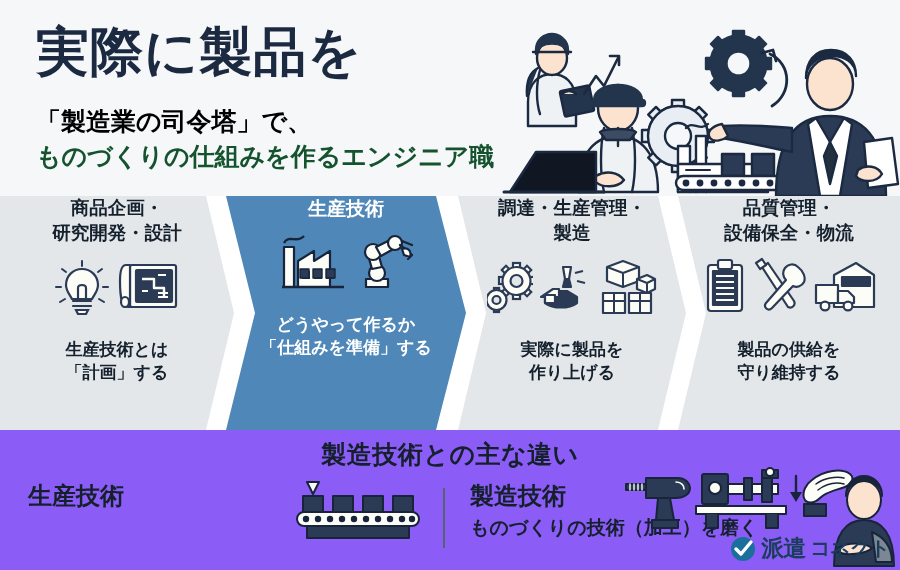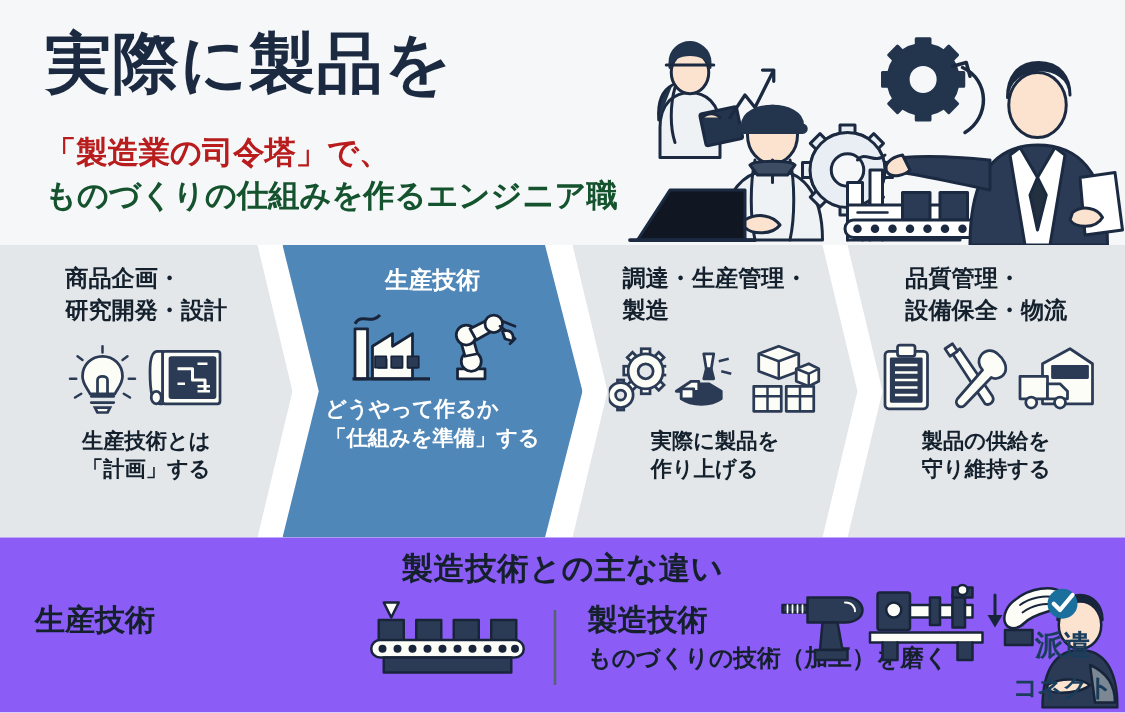--- a/index.html
+++ b/index.html
@@ -13,69 +13,69 @@
   #page{position:relative;width:900px;height:570px;background:#f5f7f9;}
 
   
   .hero{position:absolute;left:0;top:0;width:900px;height:196px;background:#f5f7f9;}
   .title{
     position:absolute;left:36px;top:24px;
     font-size:53px;font-weight:bold;letter-spacing:1px;
     color:#1b2a41;line-height:1.05;white-space:nowrap;
   }
   .sub-wrap{position:absolute;left:36px;top:106px;}
-  .sub-line1{font-size:25px;font-weight:bold;color:#b91c1c;line-height:1.25;white-space:nowrap;}
+  .sub-line1{font-size:25px;font-weight:bold;color:#000000;line-height:1.25;white-space:nowrap;}
   .sub-line2{font-size:25px;font-weight:bold;color:#14532d;line-height:1.25;white-space:nowrap;margin-top:4px;}
   .hl{position:relative;display:inline-block;}
   .hl::after{
     content:"";position:absolute;left:0;right:0;bottom:-1px;height:5px;background:#fcd233;z-index:-1;
   }
   .hl span{position:relative;z-index:2;}
 
   
   .hero-art{position:absolute;left:500px;top:6px;width:400px;height:190px;}
 
   
   .flow{position:absolute;left:0;top:196px;width:900px;height:234px;background:#ffffff;}
   .chev{
     position:absolute;top:0;height:234px;
     display:flex;flex-direction:column;align-items:center;
     box-sizing:border-box;
   }
   .chev .bg{position:absolute;inset:0;}
   .chev .inner{position:relative;z-index:3;width:100%;display:flex;flex-direction:column;align-items:center;}
   .chev-head{
-    margin-top:16px;font-size:18.5px;font-weight:bold;line-height:1.34;text-align:left;
+    margin-top:0;font-size:18.5px;font-weight:bold;line-height:1.34;text-align:center;
     color:#14202c;white-space:pre-line;
   }
   .chev.hilite .chev-head{color:#ffffff;font-size:19px;}
   .chev-icons{margin-top:8px;height:64px;display:flex;align-items:center;justify-content:center;gap:6px;}
   .chev-foot{
-    margin-top:8px;font-size:17px;font-weight:bold;line-height:1.35;text-align:left;
+    margin-top:20px;font-size:17px;font-weight:bold;line-height:1.35;text-align:center;
     color:#14202c;white-space:pre-line;
   }
   .chev.hilite .chev-foot{color:#ffffff;}
 
   
   .compare{position:absolute;left:0;top:430px;width:900px;height:140px;background:#8b5cf6;}
   .cmp-title{
     position:absolute;left:0;top:8px;width:900px;text-align:center;
     font-size:25px;font-weight:bold;color:#14202c;letter-spacing:0.5px;
   }
   .cmp-divider{position:absolute;left:443px;top:58px;width:2px;height:60px;background:#56626e;}
   .cmp-left{position:absolute;left:28px;top:52px;}
   .cmp-right{position:absolute;left:470px;top:52px;}
   .cmp-h{font-size:24px;font-weight:bold;color:#14202c;line-height:1.2;}
   .cmp-p{font-size:19px;font-weight:bold;color:#14202c;line-height:1.25;margin-top:5px;white-space:nowrap;}
   .cmp-art-left{position:absolute;left:295px;top:478px;}
   .cmp-art-right{position:absolute;left:620px;top:462px;}
 
   .logo{
     position:absolute;right:10px;bottom:6px;
-    display:flex;align-items:center;gap:5px;flex-direction:column;
+    display:flex;align-items:center;gap:5px;
   }
   .logo-txt-a{font-size:23px;font-weight:bold;color:#1b3d5c;letter-spacing:-1px;}
   .logo-txt-b{font-size:20px;font-weight:bold;color:#1b3d5c;letter-spacing:-0.5px;}
 </style>
 </head>
 <body>
 
 <div id="page">
 
   <div class="hero">

